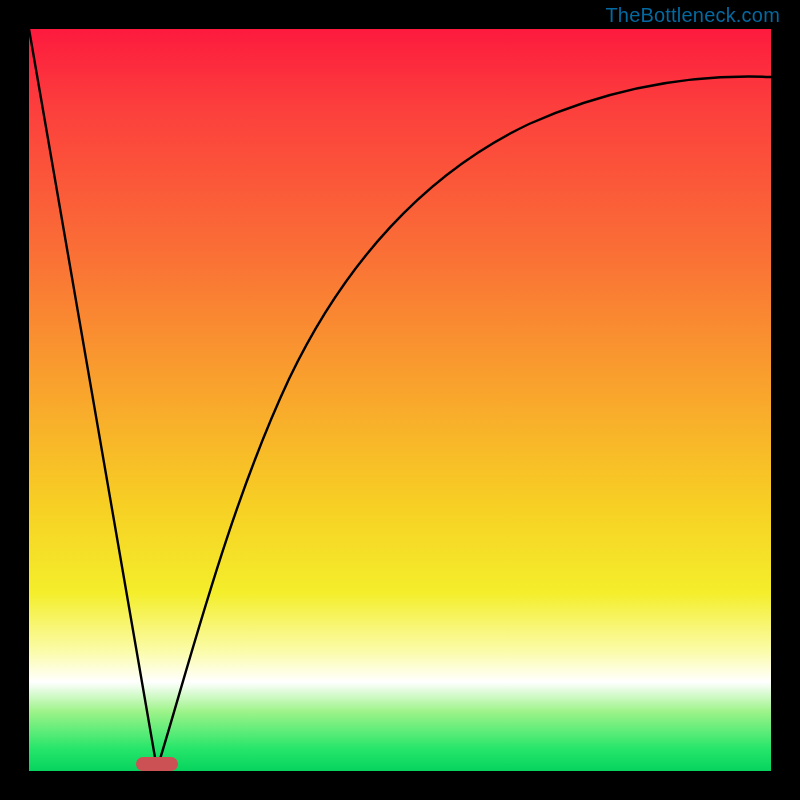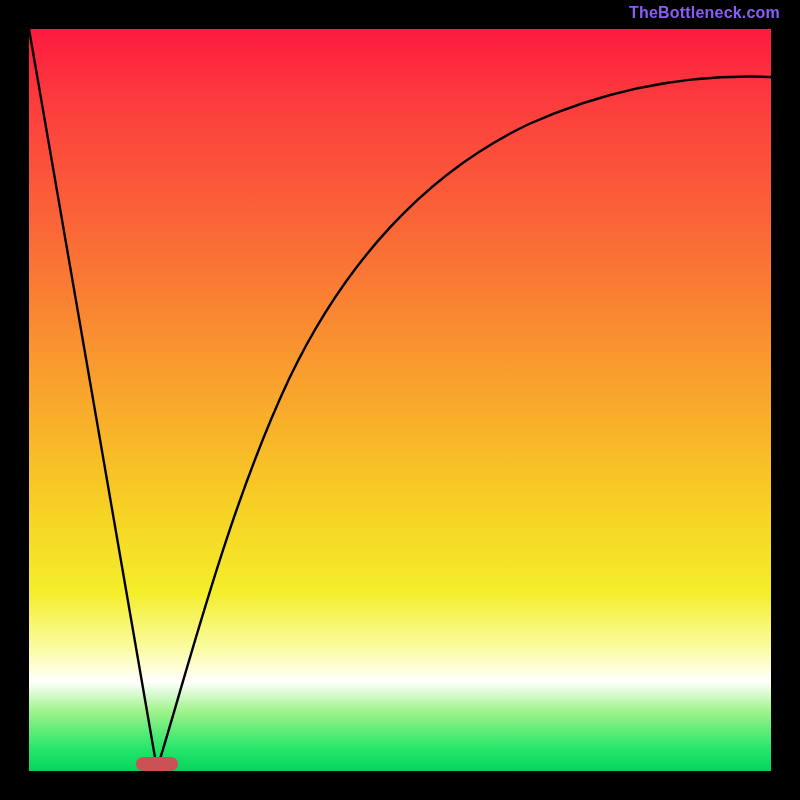--- a/index.html
+++ b/index.html
@@ -36,23 +36,23 @@
       #ffffff 88%,
       #9df389 92%,
       #26e66a 97%,
       #06d35e 100%
     );
   }
   .watermark {
     position: absolute;
     top: 4px;
     right: 20px;
-    color: #8b5cf6;
-    font-size: 16px;
-    font-weight: 700;
+    color: #0369a1;
+    font-size: 20px;
+    font-weight: 400;
     letter-spacing: 0.2px;
     user-select: none;
   }
   svg.curve {
     position: absolute;
     inset: 0;
     width: 742px;
     height: 742px;
   }
   .marker {

